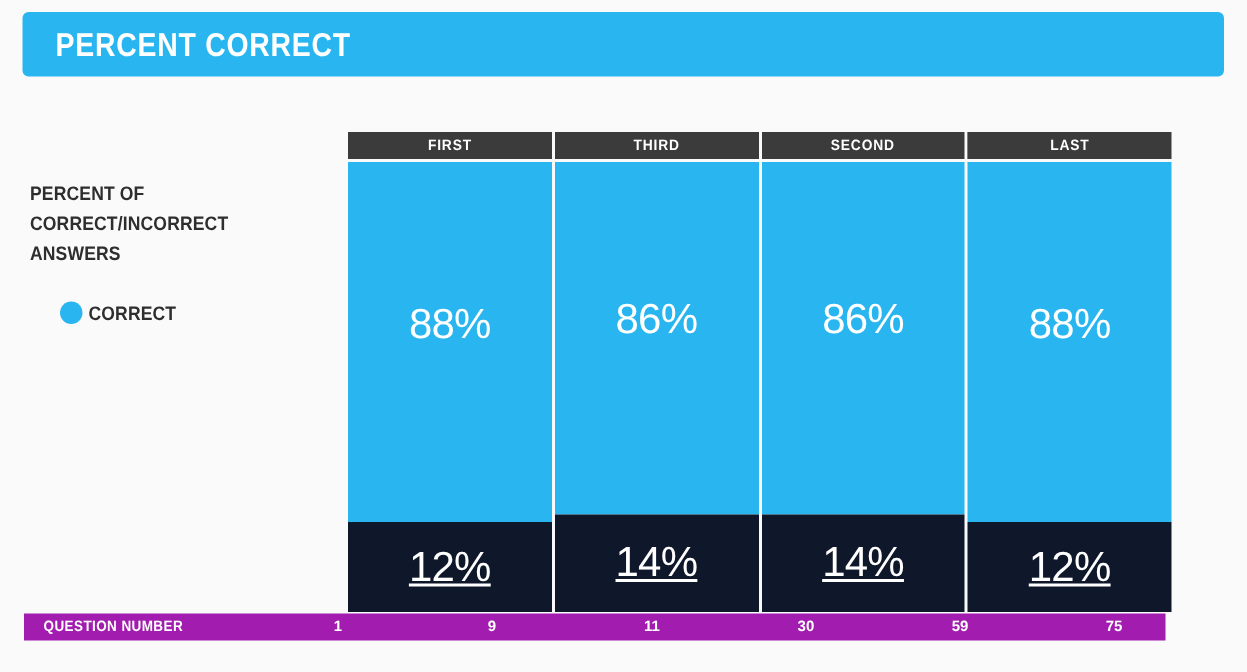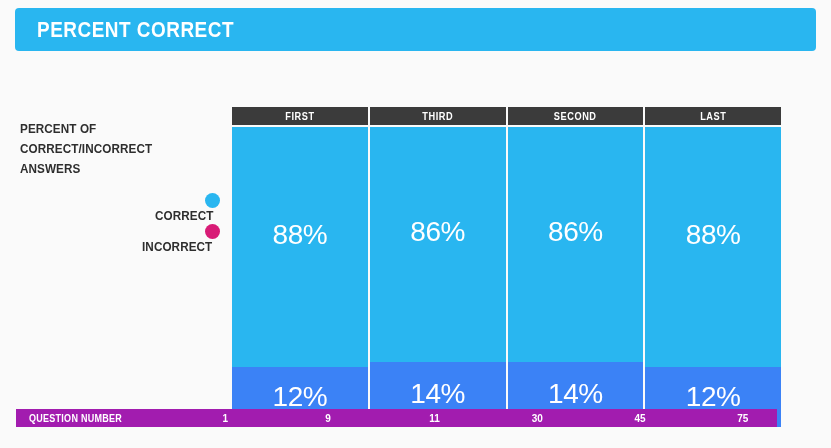--- a/index.html
+++ b/index.html
@@ -59,23 +59,22 @@
     transform: scaleX(0.9);
     transform-origin: left top;
     white-space: nowrap;
   }
   .legend-items {
     margin-top: 14px;
     padding-left: 20px;
   }
   .legend-row {
     display: flex;
-    align-items: flex-end;
+    align-items: center;
     height: 31px;
-    flex-direction: column;
   }
   .legend-dot {
     width: 15px;
     height: 15px;
     border-radius: 50%;
     flex: 0 0 auto;
   }
   .legend-label {
     margin-left: 4px;
     color: #2e2e2e;
@@ -87,21 +86,20 @@
     white-space: nowrap;
   }
 
   
   .chart {
     position: absolute;
     left: 232px;
     top: 88px;
     width: 549px;
     height: 318px;
-    margin-top: 19px;
   }
 
   .header-row {
     display: flex;
     height: 18px;
     width: 100%;
   }
   .header-cell {
     flex: 1 1 0;
     background: #3b3b3b;
@@ -135,21 +133,21 @@
     display: flex;
     align-items: center;
     justify-content: center;
     color: #ffffff;
     font-size: 28px;
     font-weight: normal;
     letter-spacing: -0.5px;
     overflow: hidden;
   }
   .seg-correct   { background: #29b6f0; }
-  .seg-incorrect { background: #3b82f6; }
+  .seg-incorrect { background: #0f172a; text-decoration: underline; }
   .seg-correct .seg-label { position: relative; top: -12px; }
 
   
   .axis-bar {
     position: absolute;
     left: 16px;
     top: 409px;
     width: 761px;
     height: 18px;
     background: #a21caf;
@@ -188,24 +186,20 @@
   <div class="legend-block">
     <div class="legend-caption">
       <div>PERCENT OF</div>
       <div>CORRECT/INCORRECT</div>
       <div>ANSWERS</div>
     </div>
     <div class="legend-items">
       <div class="legend-row">
         <span class="legend-dot" style="background:#29b6f0"></span>
         <span class="legend-label">CORRECT</span>
-      </div>
-      <div class="legend-row">
-        <span class="legend-dot" style="background:#d81b76"></span>
-        <span class="legend-label">INCORRECT</span>
       </div>
     </div>
   </div>
 
   <div class="chart">
 
     <div class="header-row">
       <div class="header-cell">
           <span>FIRST</span>
         </div>
@@ -260,17 +254,17 @@
 
     </div>
   </div>
 
   <div class="axis-bar">
     <div class="axis-title">QUESTION NUMBER</div>
     <div class="axis-tick" style="left:27.5%">1</div>
     <div class="axis-tick" style="left:41.0%">9</div>
     <div class="axis-tick" style="left:55.0%">11</div>
     <div class="axis-tick" style="left:68.5%">30</div>
-    <div class="axis-tick" style="left:82.0%">45</div>
+    <div class="axis-tick" style="left:82.0%">59</div>
     <div class="axis-tick" style="left:95.5%">75</div>
   </div>
 
 </div>
 
 </body></html>

